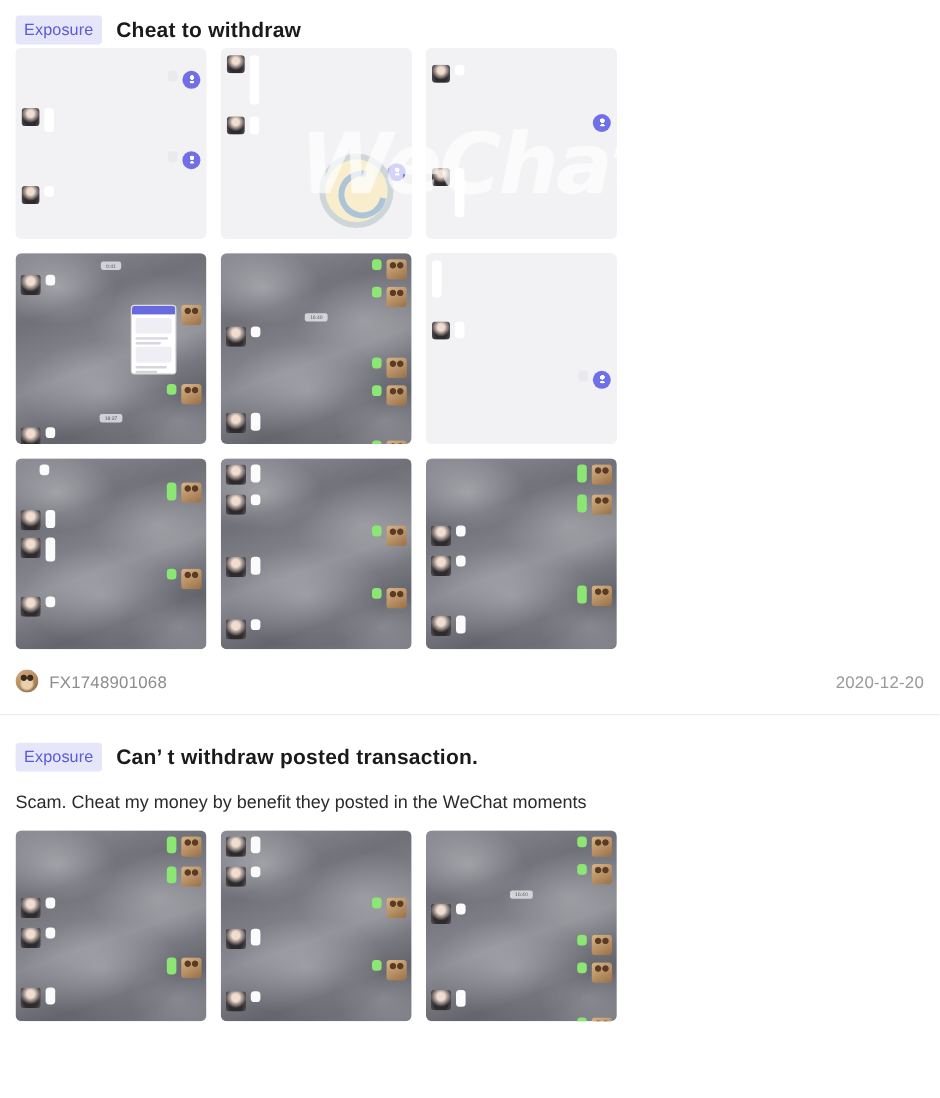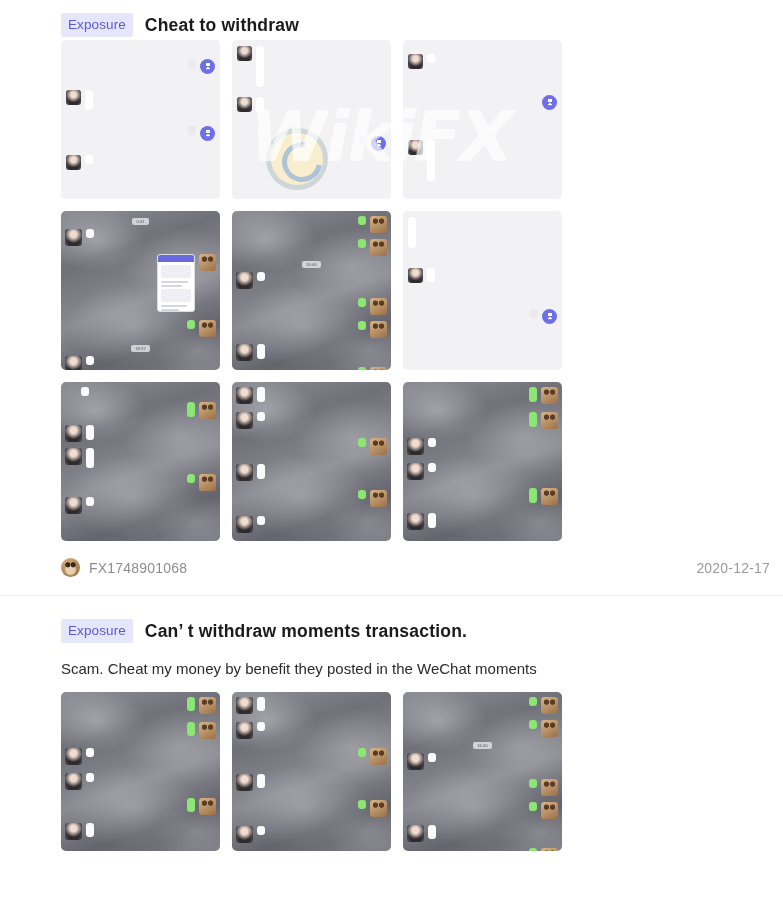--- a/index.html
+++ b/index.html
@@ -12,21 +12,21 @@
     height: 915px;
     overflow: hidden;
     font-family: "Liberation Sans", sans-serif;
     color: #222;
     position: relative;
   }
 
   .page { position: relative; width: 783px; }
 
   
-  .post { padding: 0 13px; position: relative; margin-left: 48px; }
+  .post { padding: 0 13px; position: relative; }
 
   .post-head {
     display: flex;
     align-items: center;
     gap: 12px;
     padding-top: 10px;
     height: 30px;
   }
   .badge {
     background: #e6e6fa;
@@ -575,31 +575,31 @@
         </div>
       </div>
 
     </div>
 
     <div class="post-foot">
       <div class="author">
         <div class="author-av"></div>
         <span class="author-name">FX1748901068</span>
       </div>
-      <span class="post-date">2020-12-17</span>
+      <span class="post-date">2020-12-20</span>
     </div>
   </div>
 
   <div class="divider"></div>
 
   <div class="post">
 
     <div class="post-head" style="padding-top:20px">
       <span class="badge">Exposure</span>
-      <span class="post-title">Can’ t withdraw moments transaction.</span>
+      <span class="post-title">Can’ t withdraw posted transaction.</span>
     </div>
 
     <div class="post-body">Scam. Cheat my money by benefit they posted in the WeChat moments</div>
 
     <div class="thumb-grid">
 
       <div class="thumb">
         <div class="chat-dark">
           <div class="row out">
             <div class="bub out" style="max-width:104px">
@@ -734,16 +734,16 @@
             <div class="av big cat"></div>
           </div>
         </div>
       </div>
 
     </div>
   </div>
 
   <div class="watermark">
     <div class="wm-logo"></div>
-    <div class="wm-text">WikiFX</div>
+    <div class="wm-text">WeChat</div>
   </div>
 
 </div>
 
 </body></html>

